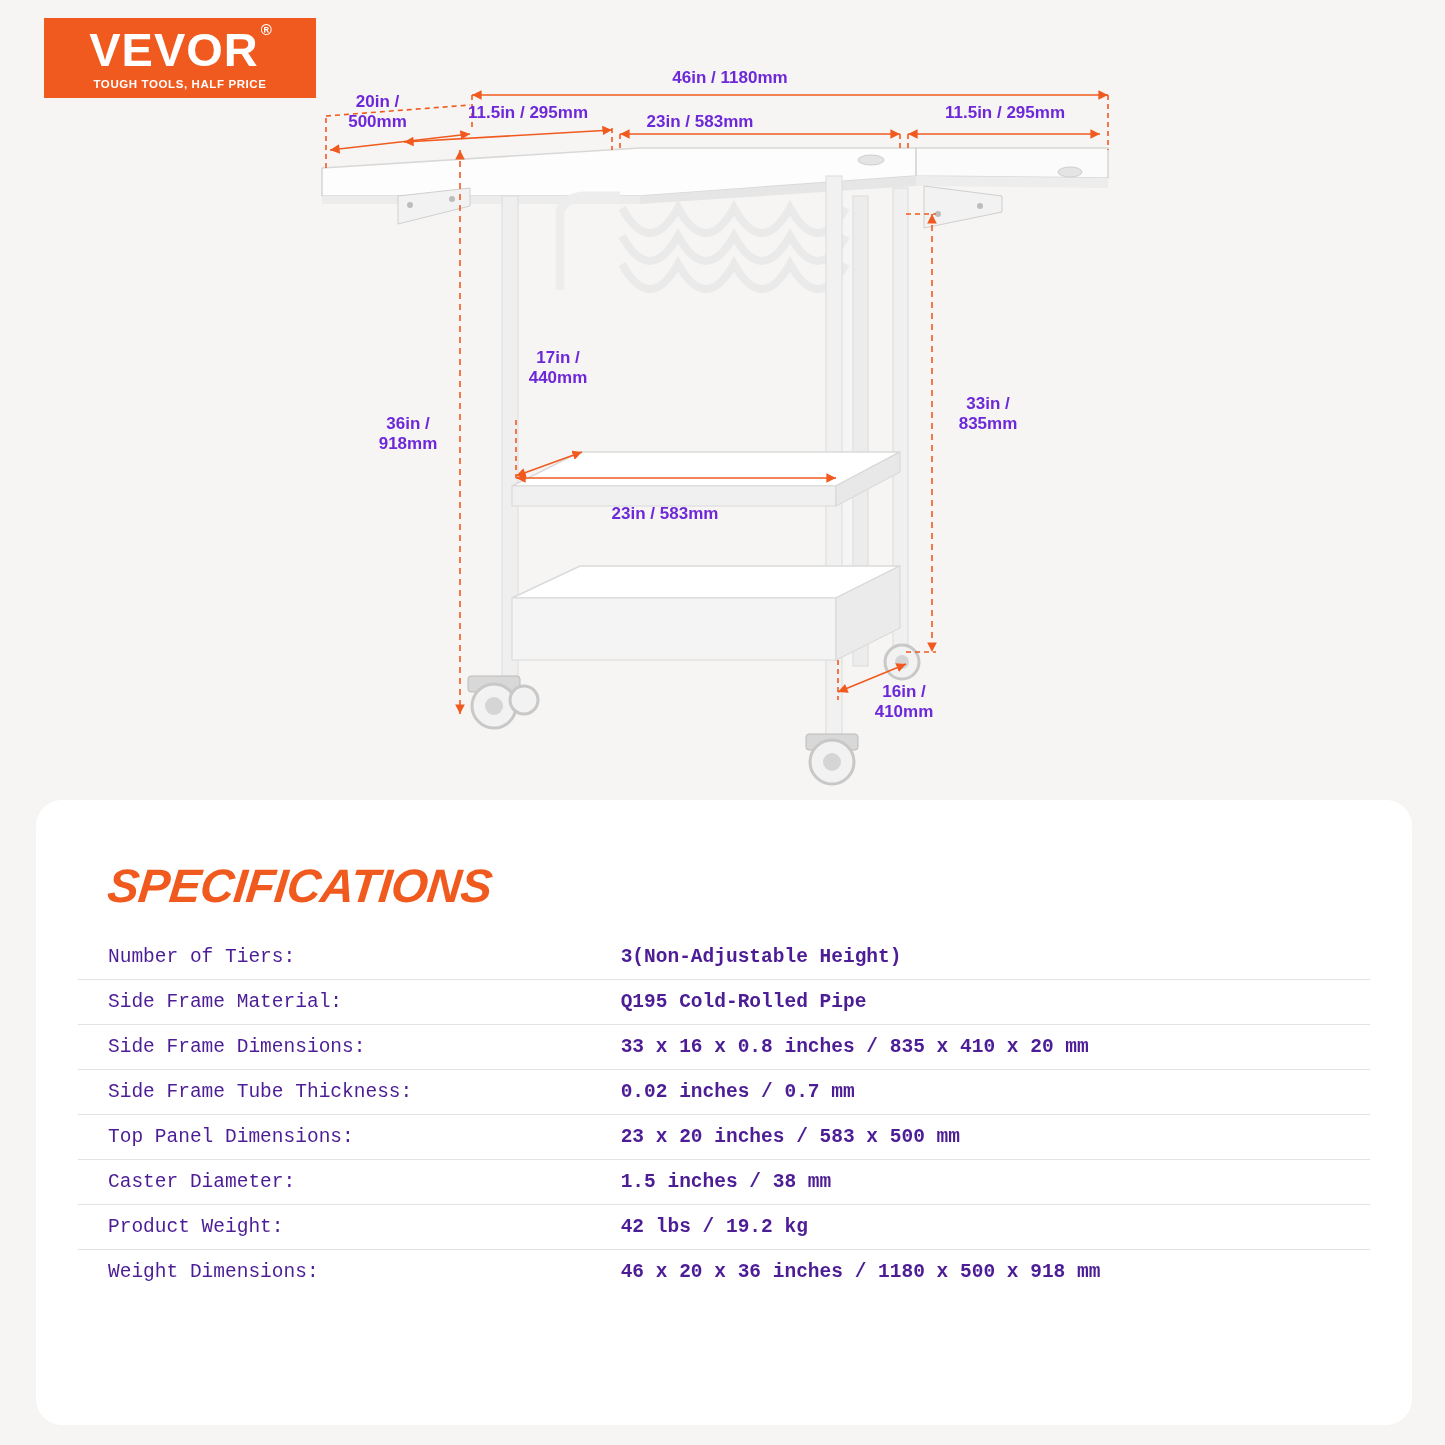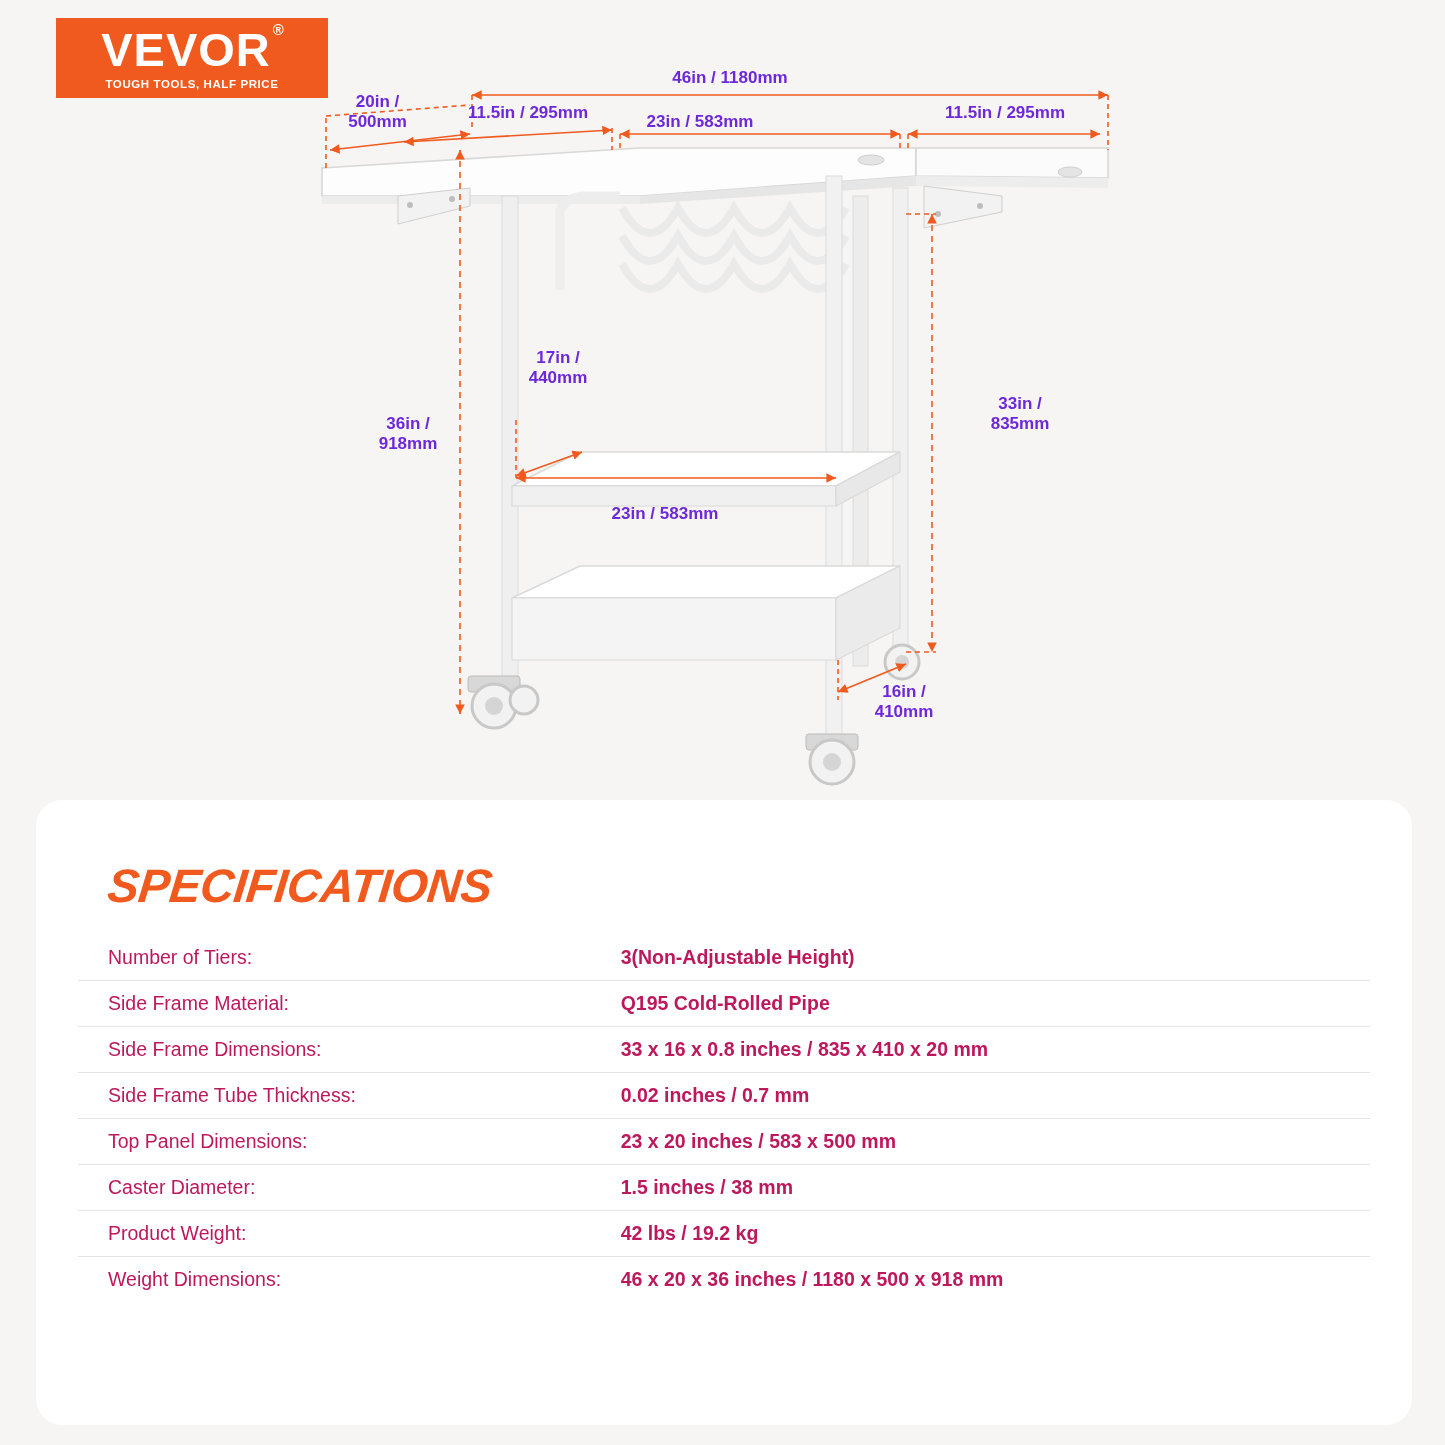--- a/index.html
+++ b/index.html
@@ -20,21 +20,20 @@
     position: absolute;
     left: 44px;
     top: 18px;
     width: 272px;
     height: 80px;
     background: #f05a1e;
     display: flex;
     flex-direction: column;
     align-items: center;
     justify-content: center;
-    margin-left: 12px;
   }
   .logo-word {
     color: #ffffff;
     font-size: 47px;
     font-weight: bold;
     letter-spacing: 1px;
     line-height: 1;
     position: relative;
     font-family: "Liberation Sans", sans-serif;
   }
@@ -89,21 +88,22 @@
     width: 100%;
     border-collapse: collapse;
   }
   .spec-table tr {
     border-bottom: 1px solid #e3e3e3;
   }
   .spec-table tr:last-child { border-bottom: none; }
   .spec-table td {
     padding: 11px 0 11px 0;
     font-size: 19.5px;
-    color: #be185d;
+    color: #4c1d95;
+    font-family: Liberation Mono, monospace;
   }
   .spec-label {
     width: 42%;
     padding-left: 30px !important;
     color: #4a4a4a;
     font-weight: normal;
   }
   .spec-value {
     font-weight: bold;
     color: #1d1d1d;
@@ -241,21 +241,21 @@
   <div class="dim" style="left:630px; top:68px; width:200px;">46in / 1180mm</div>
   <div class="dim" style="left:330px; top:92px; width:95px;">20in /
 500mm</div>
   <div class="dim" style="left:448px; top:103px; width:160px;">11.5in / 295mm</div>
   <div class="dim" style="left:620px; top:112px; width:160px;">23in / 583mm</div>
   <div class="dim" style="left:920px; top:103px; width:170px;">11.5in / 295mm</div>
   <div class="dim" style="left:510px; top:348px; width:96px;">17in /
 440mm</div>
   <div class="dim" style="left:360px; top:414px; width:96px;">36in /
 918mm</div>
-  <div class="dim" style="left:972px; top:394px; width:96px;text-align:center;">33in /
+  <div class="dim" style="left:940px; top:394px; width:96px;text-align:center;">33in /
 835mm</div>
   <div class="dim" style="left:570px; top:504px; width:190px;">23in / 583mm</div>
   <div class="dim" style="left:856px; top:682px; width:96px;">16in /
 410mm</div>
 </div>
 
 <div class="spec-card">
   <div class="spec-title">SPECIFICATIONS</div>
   <table class="spec-table">
     <tbody>

